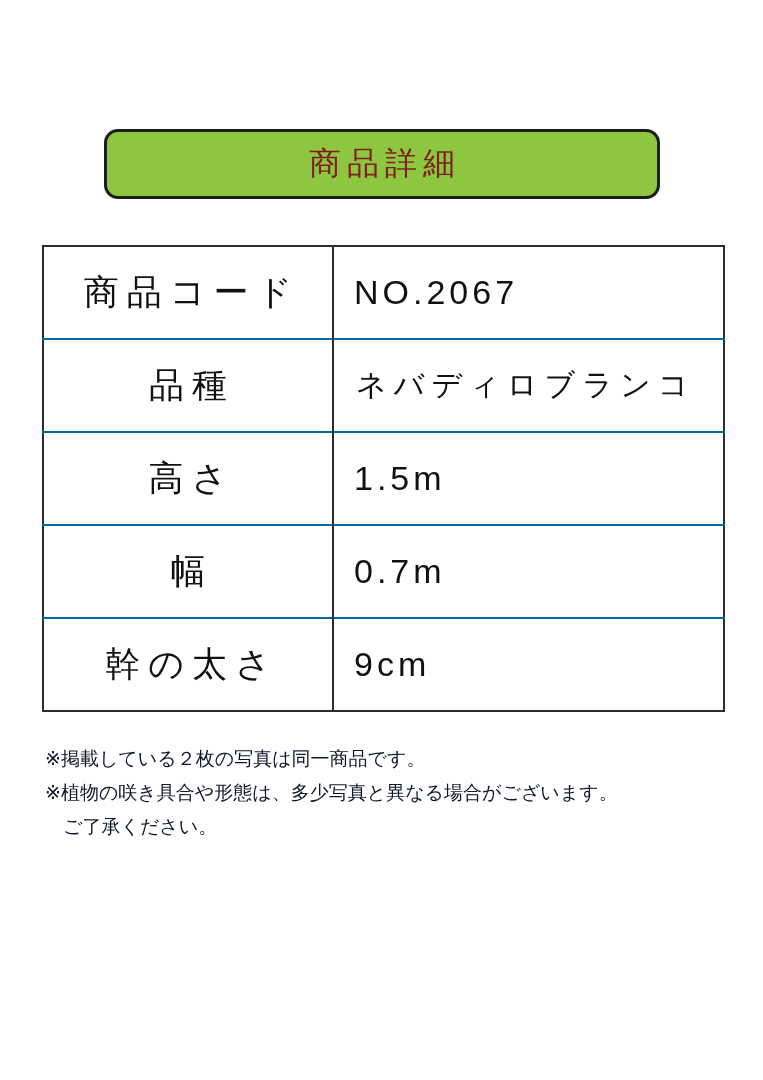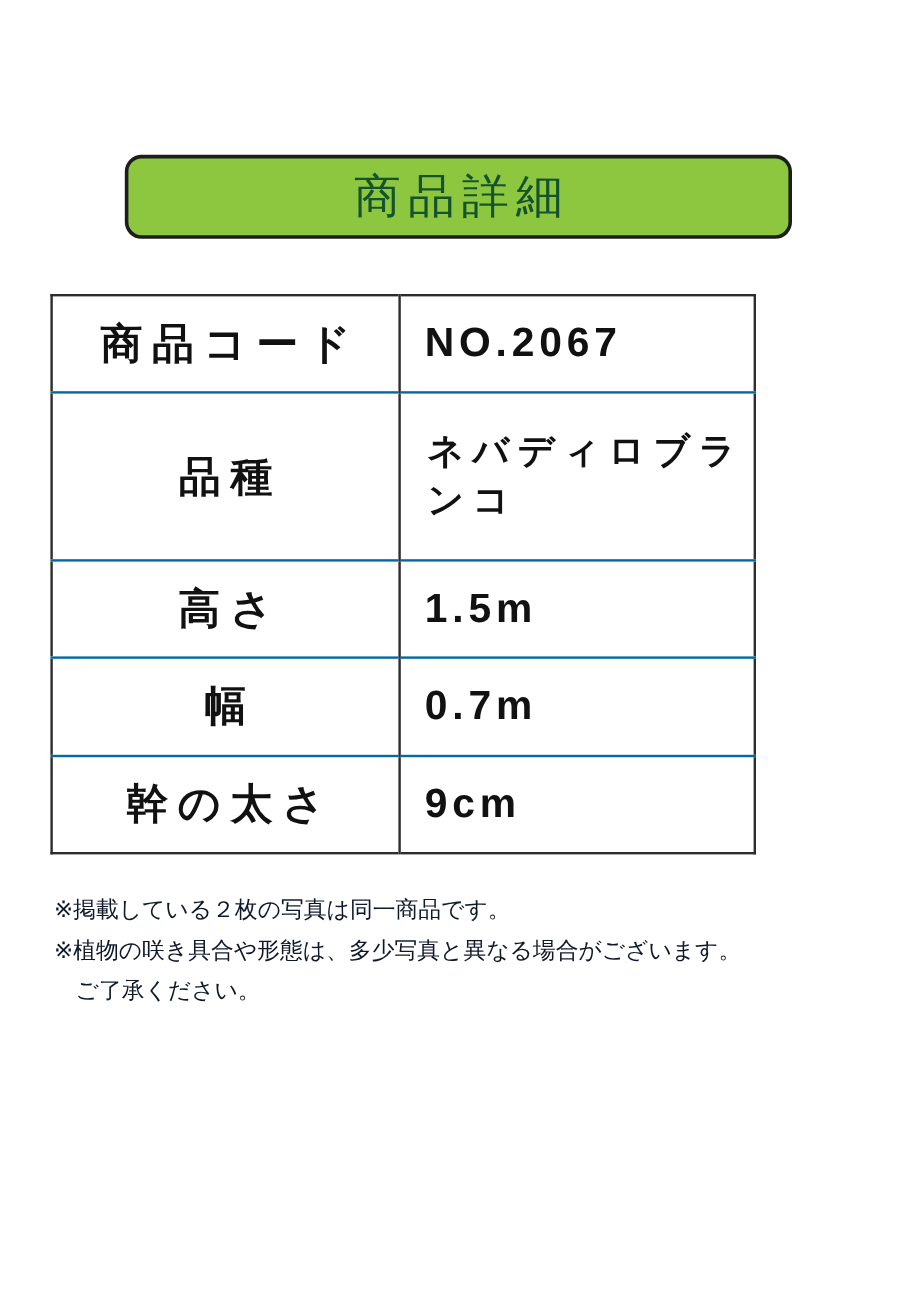--- a/index.html
+++ b/index.html
@@ -21,38 +21,37 @@
     width: 556px;
     height: 70px;
     background: #8dc63f;
     border: 3px solid #1d1d1b;
     border-radius: 14px;
     display: flex;
     align-items: center;
     justify-content: center;
   }
   .header-badge .title {
-    color: #14532d;
-    font-size: 39px;
+    color: #7f1d1d;
+    font-size: 32px;
     letter-spacing: 6px;
     text-indent: 6px;
     font-weight: 400;
   }
 
   
   table.spec-table {
     position: absolute;
     left: 42px;
     top: 245px;
-    width: 588px;
+    width: 683px;
     height: 467px;
     border-collapse: collapse;
     table-layout: fixed;
     border: 2px solid #2d2d2d;
-    font-weight: bold;
   }
   table.spec-table td {
     vertical-align: middle;
     background: #ffffff;
   }
   table.spec-table td.label {
     width: 290px;
     border-right: 2px solid #2d2d2d;
     text-align: center;
     font-size: 35px;

